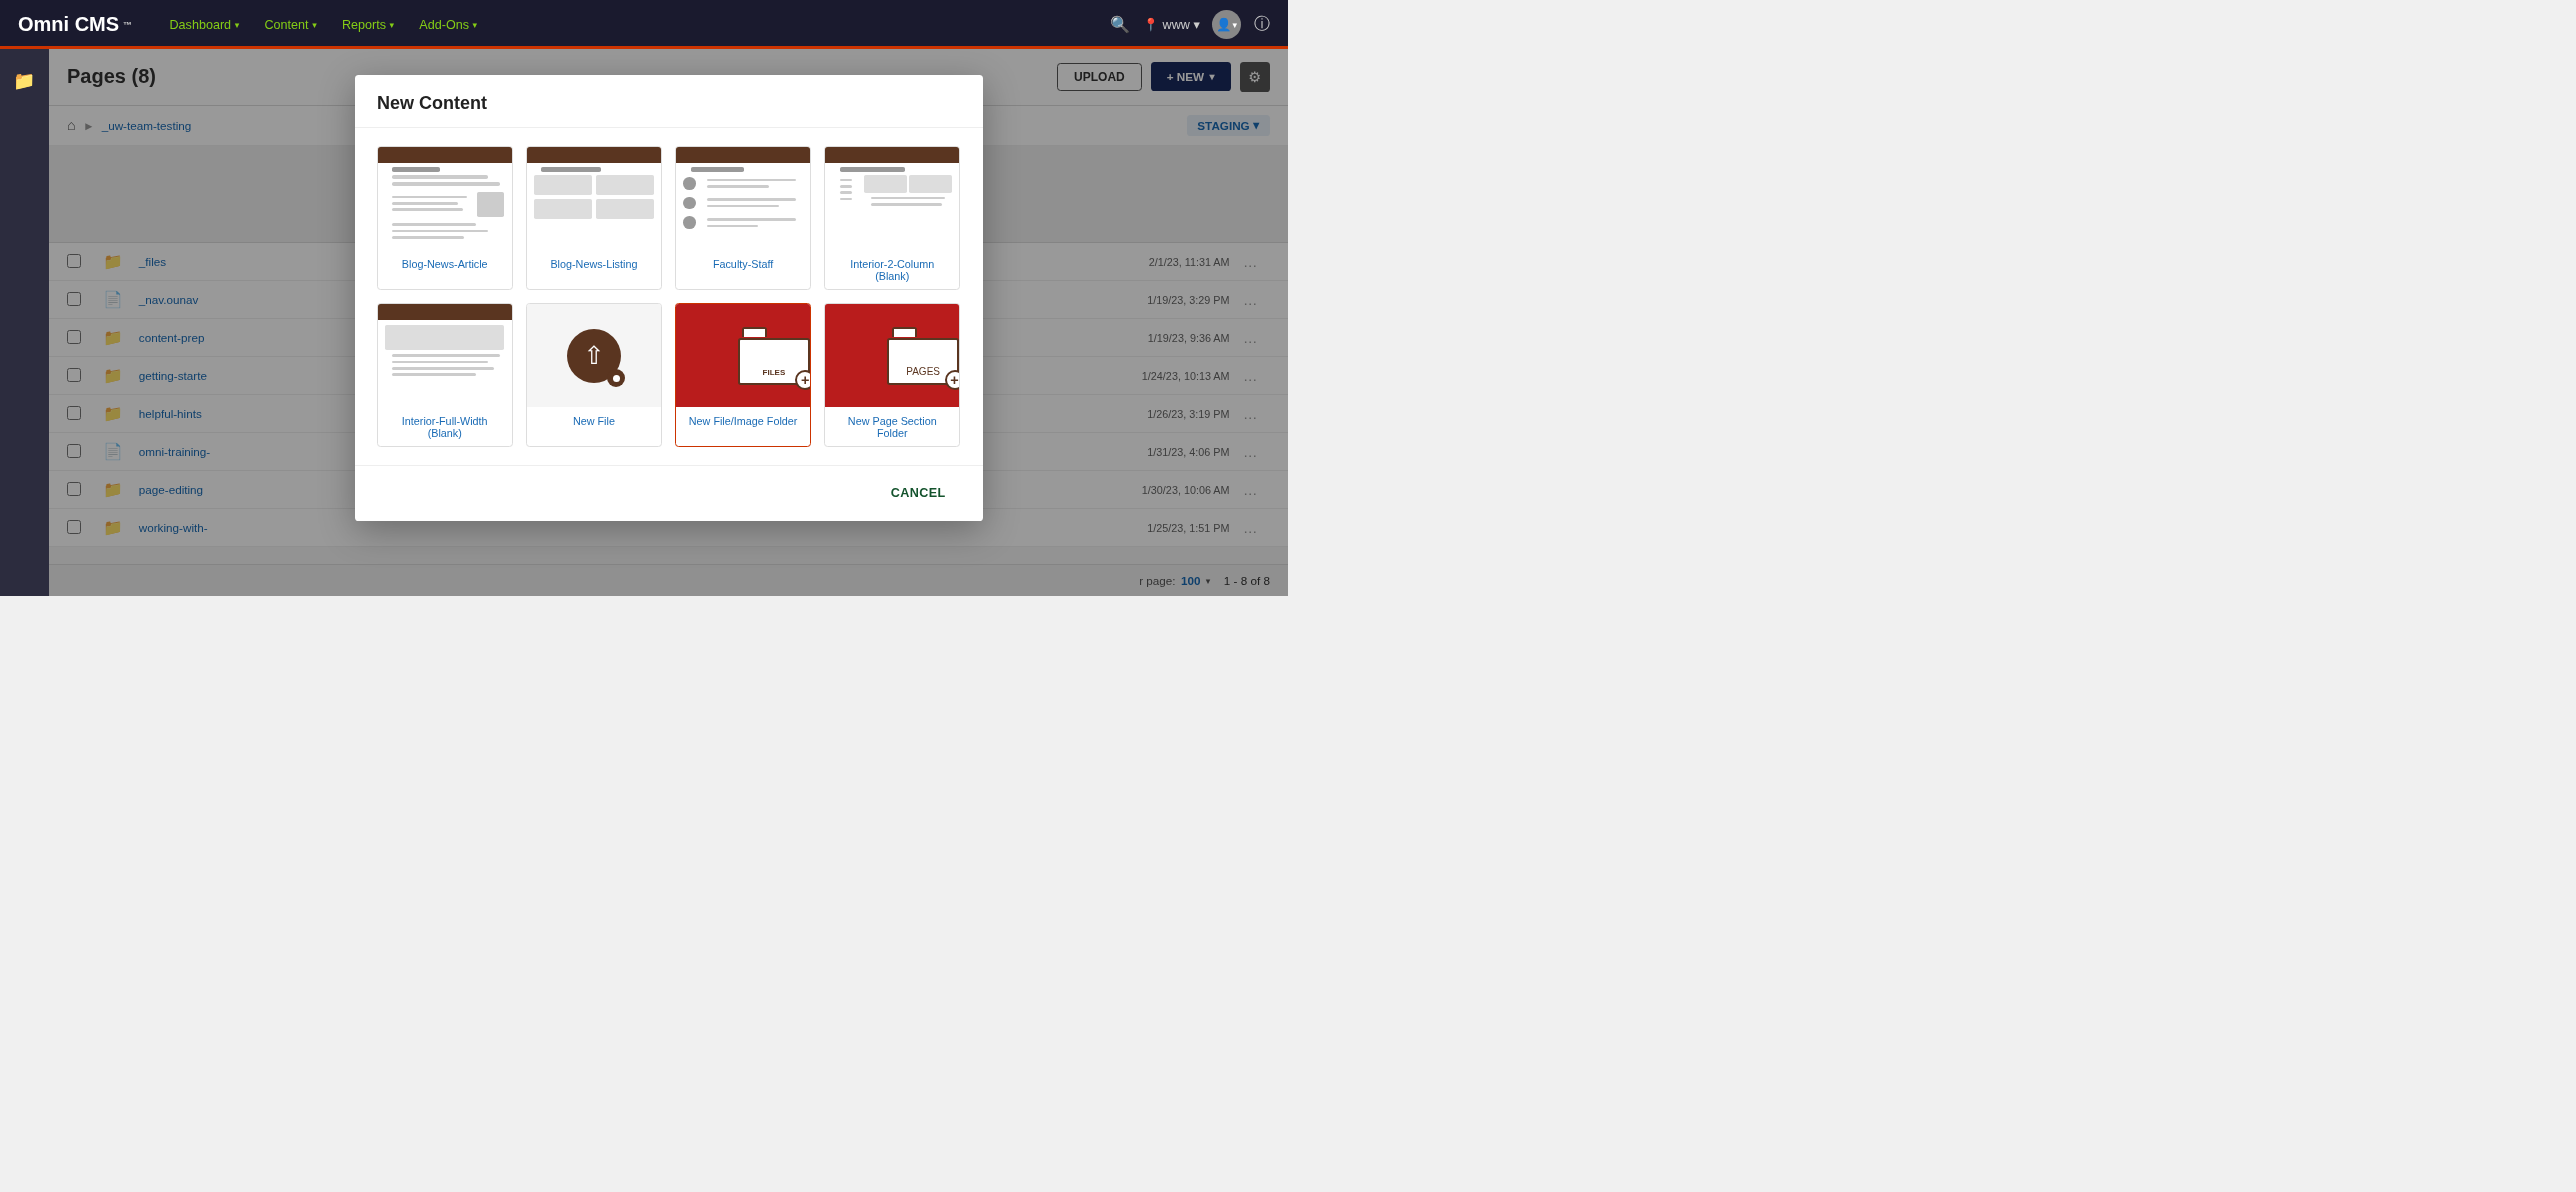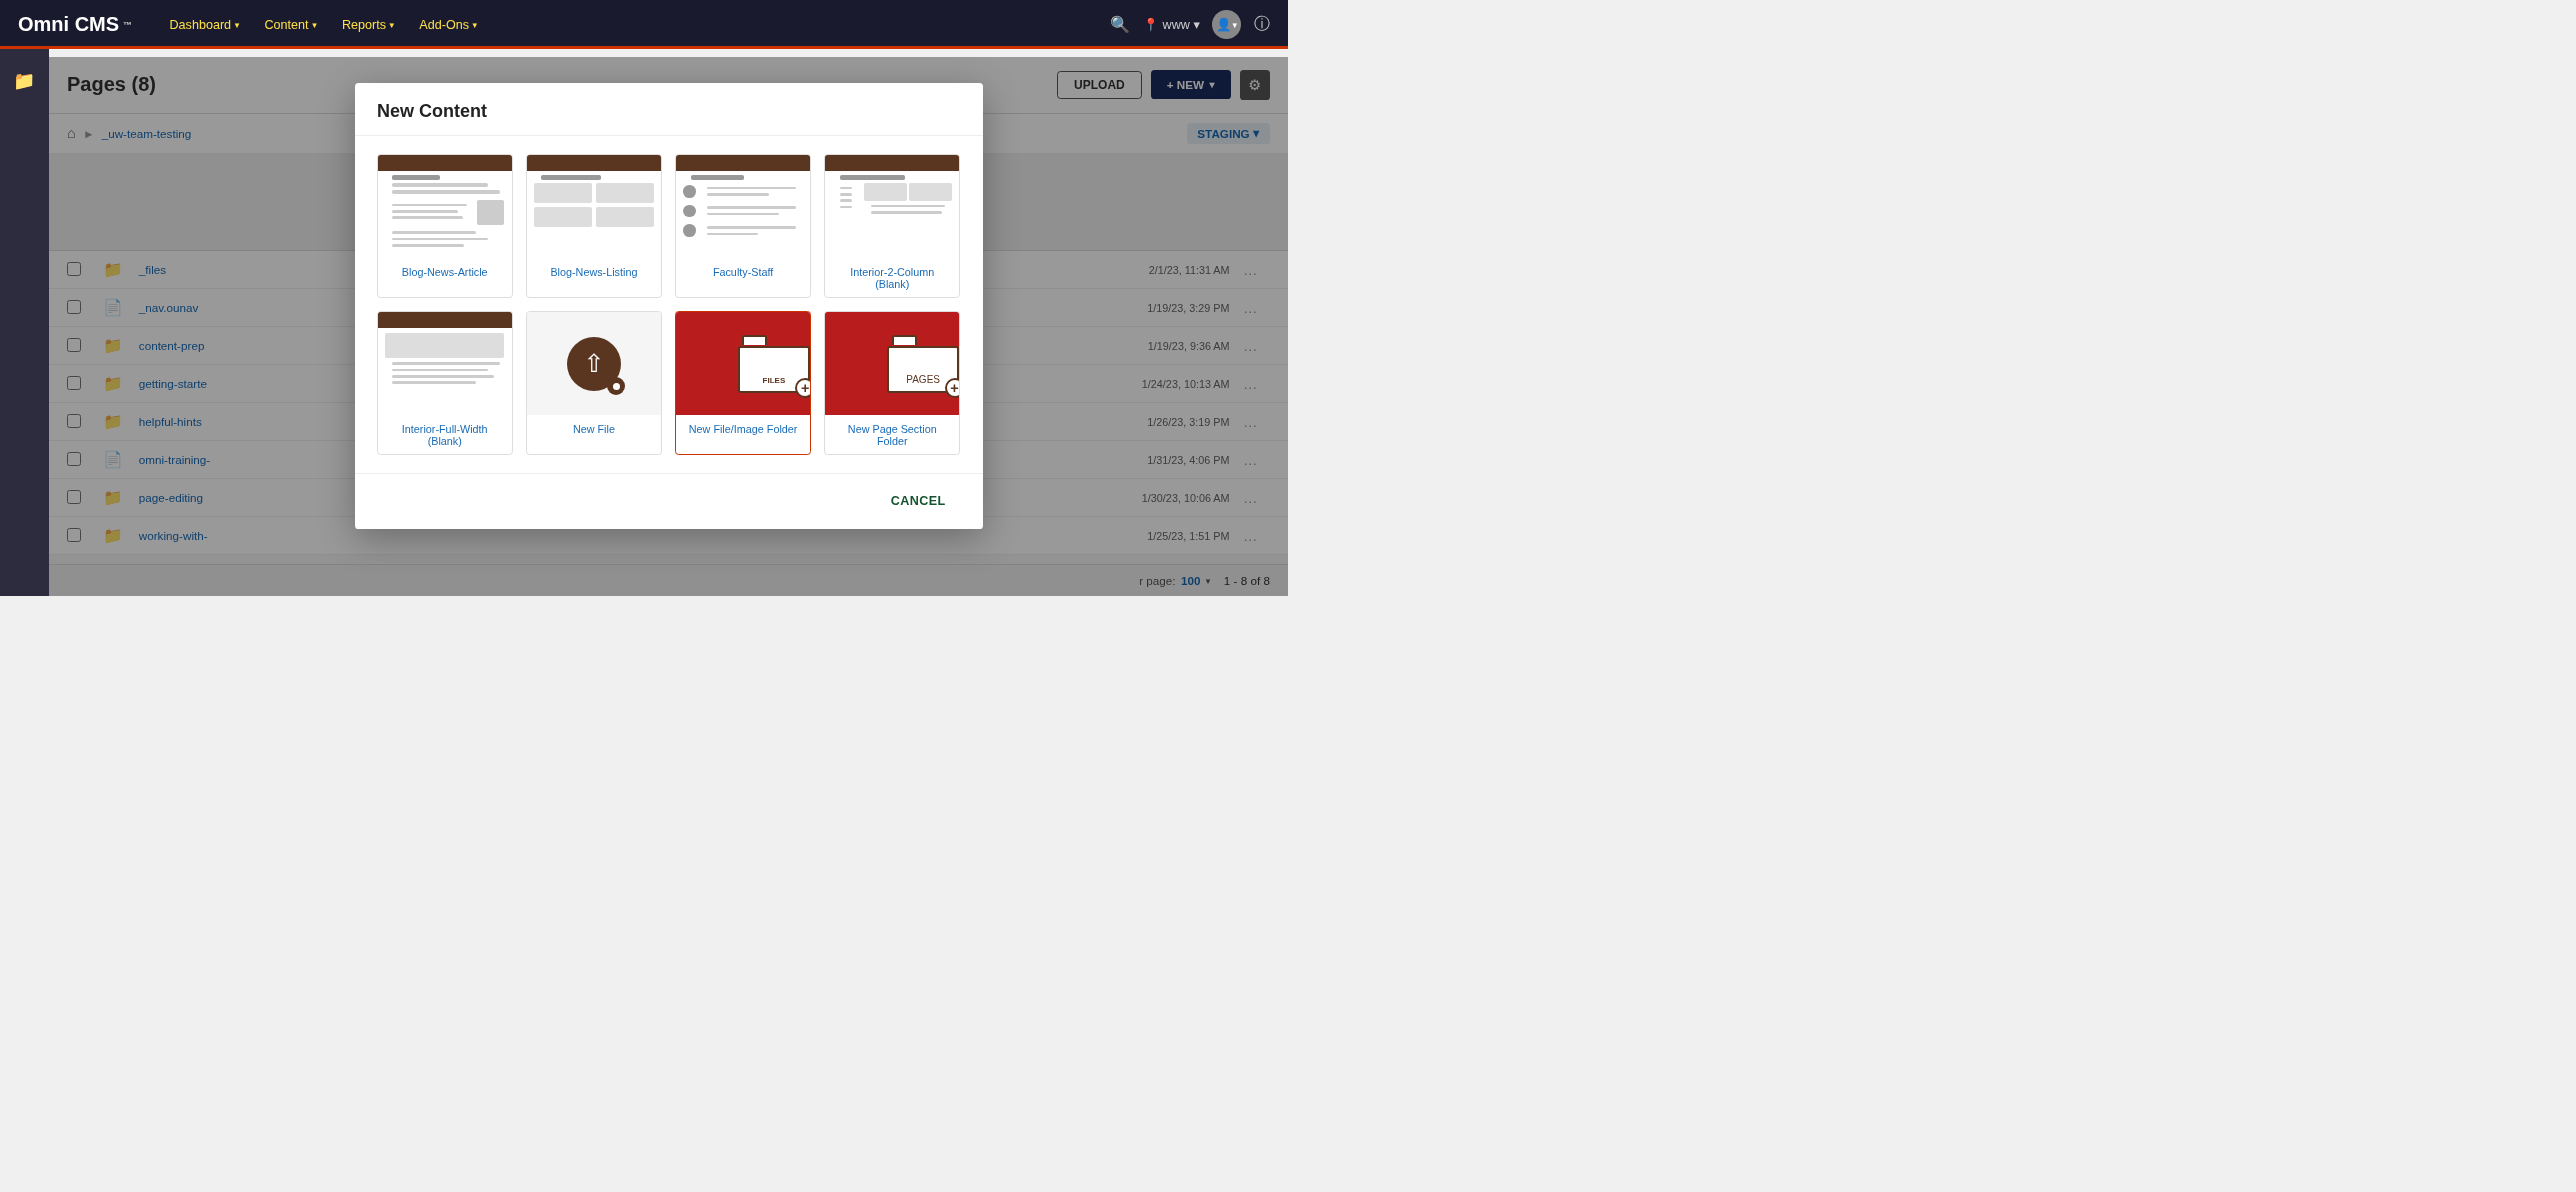--- a/index.html
+++ b/index.html
@@ -33,21 +33,21 @@
     }
     .logo-omni { color: white; }
     .logo-tm { font-size: 9px; vertical-align: super; color: #ccc; }
     .nav-items {
       display: flex;
       align-items: center;
       gap: 3.6px;
       flex: 1;
     }
     .nav-item {
-      color: #fde047;
+      color: #84cc16;
       font-size: 12.6px;
       padding: 5.4px 10.8px;
       border-radius: 3.6px;
       display: flex;
       align-items: center;
       gap: 3.6px;
       cursor: pointer;
     }
     .nav-item .arrow { font-size: 9px; }
     .nav-right {
@@ -96,21 +96,20 @@
       cursor: pointer;
       padding: 7.2px;
       border-radius: 3.6px;
     }
 
     .content-area {
       flex: 1;
       background: #f5f5f5;
       overflow: hidden;
       position: relative;
-      margin-top: 8px;
     }
 
     
     .page-header {
       background: white;
       padding: 12.6px 18px;
       display: flex;
       align-items: center;
       justify-content: space-between;
       border-bottom: 0.9px solid #ddd;

